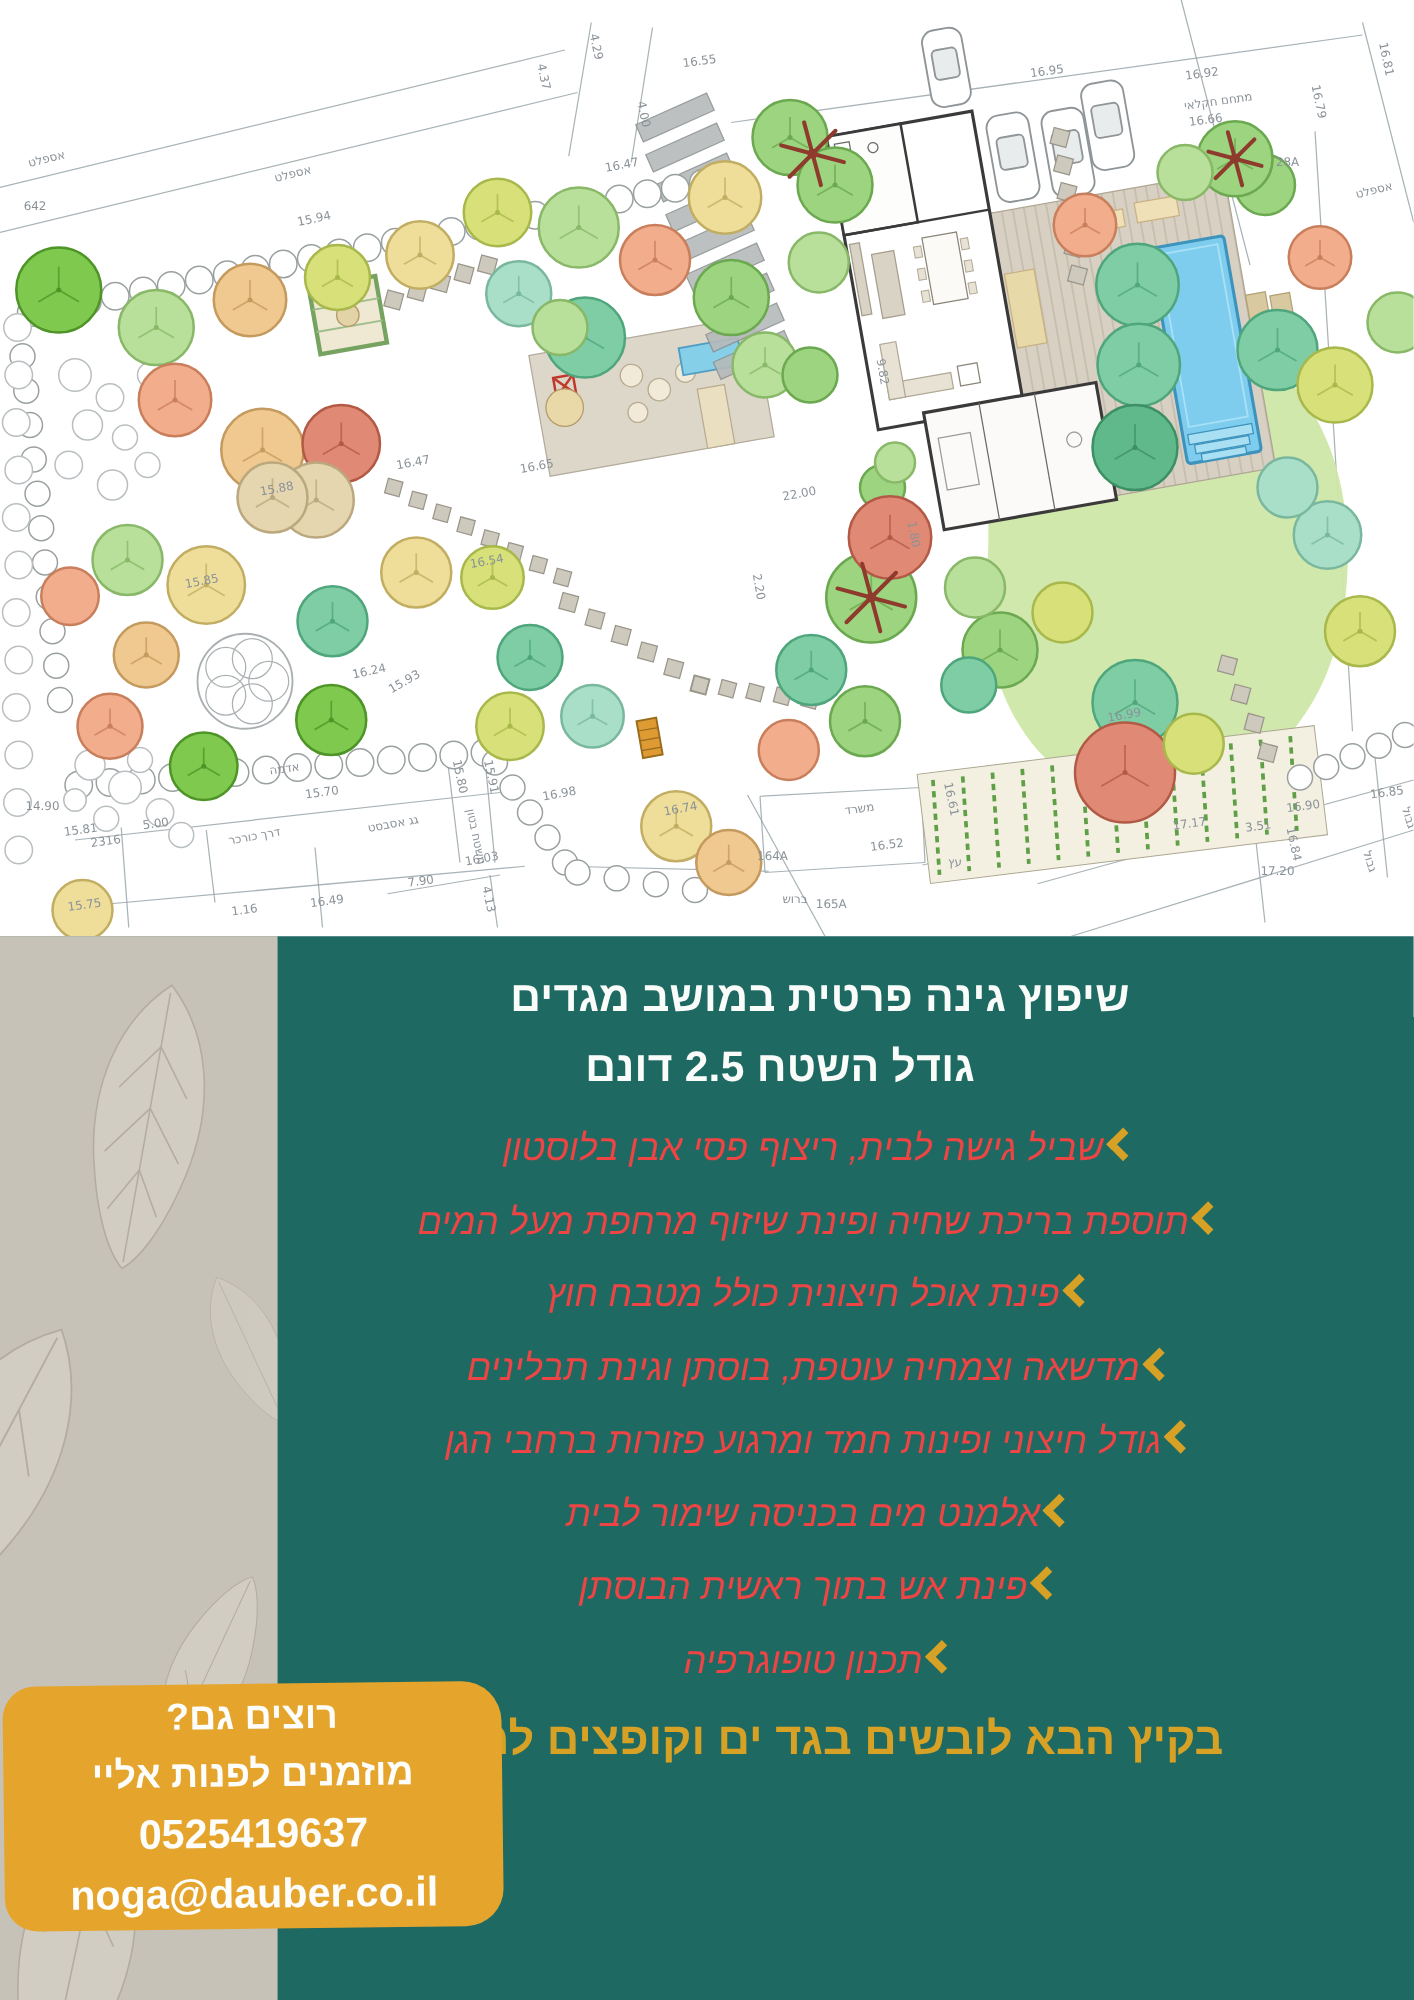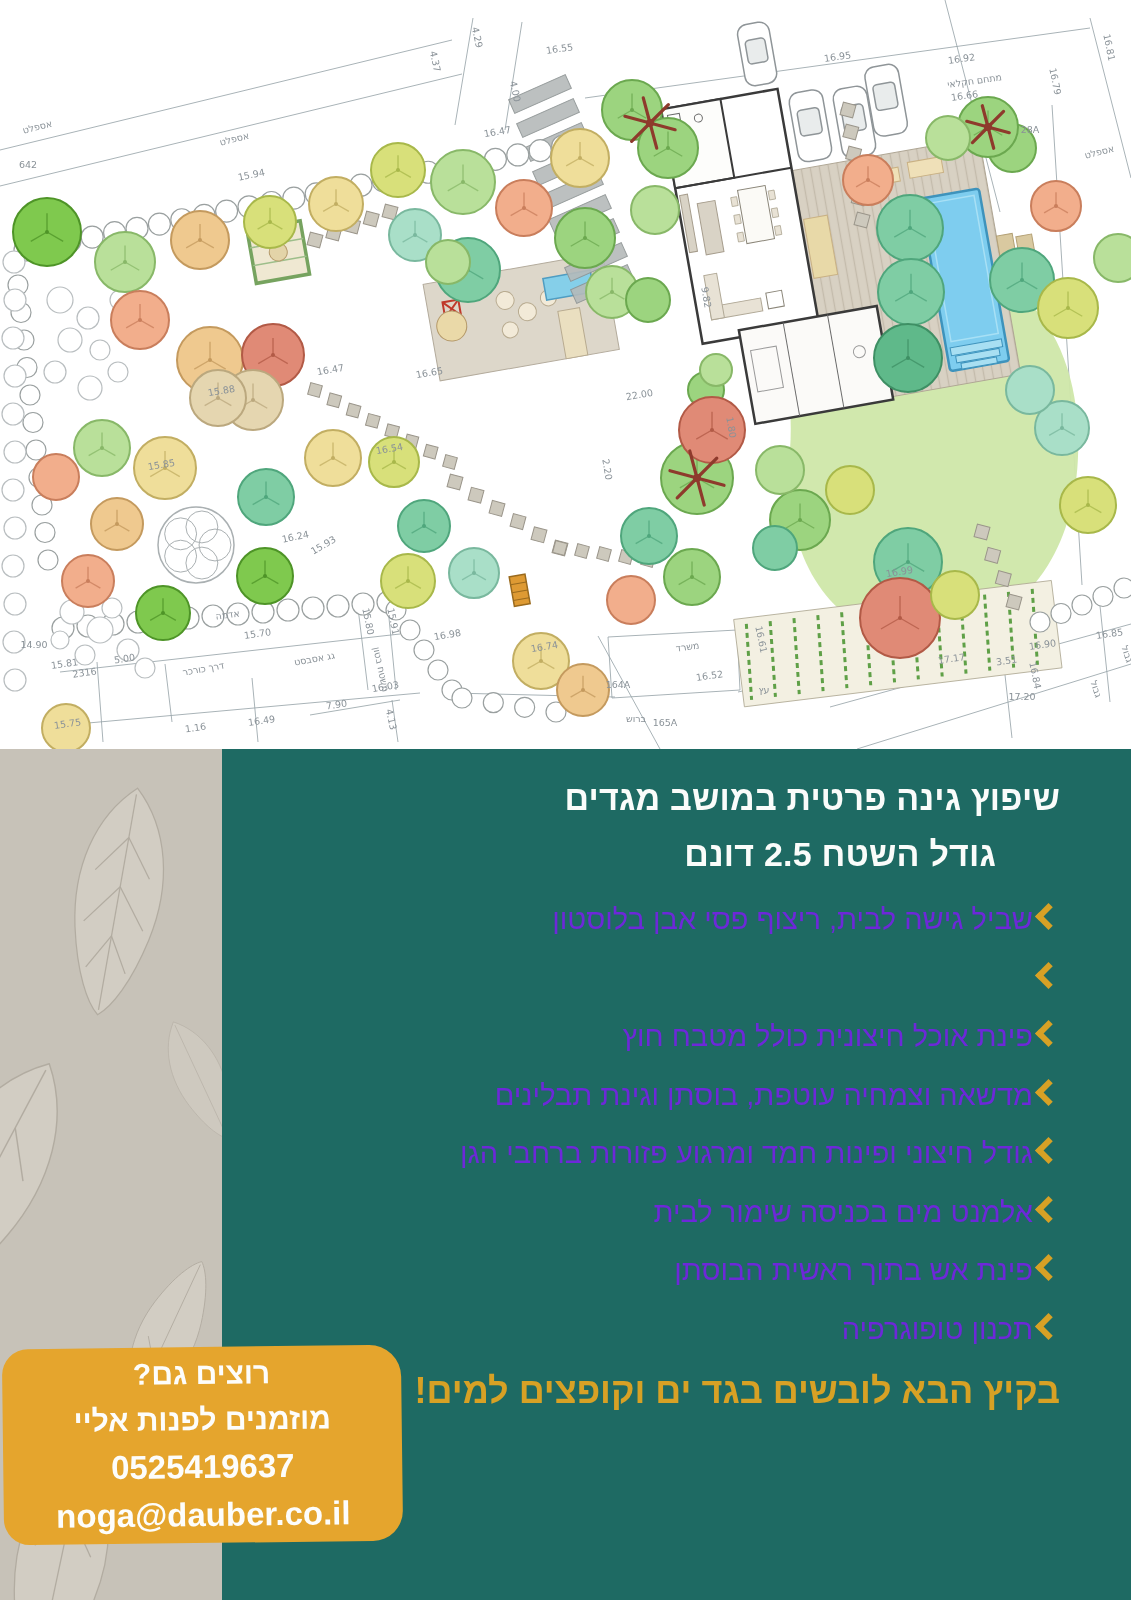--- a/index.html
+++ b/index.html
@@ -2,26 +2,26 @@
 <html lang="he"><head>
 <meta charset="utf-8">
 <style>
   html,body{margin:0;padding:0;}
   body{font-family:"Liberation Sans","DejaVu Sans",sans-serif;}
   .page{position:relative;width:1131px;height:1600px;background:#ffffff;overflow:hidden;}
   .plan-wrap{position:absolute;left:0;top:0;width:1131px;height:749px;background:#fff;}
   .plan-wrap svg{display:block;}
   .teal-section{position:absolute;left:0;top:749px;width:1131px;height:851px;background:#1E6A63;}
   .sidebar{position:absolute;left:0;top:749px;width:222px;height:851px;background:#C7C2B8;overflow:hidden;}
-  .content{position:absolute;top:749px;left:222px;right:0;height:851px;direction:rtl;text-align:right;
+  .content{position:absolute;top:749px;left:222px;right:0;height:851px;direction:rtl;text-align:center;
            padding:21px 71px 0 30px;box-sizing:border-box;color:#EFF3F0;}
   .title-line{font-size:34px;font-weight:700;color:#FAFCFA;line-height:56px;letter-spacing:0.2px;}
   .title-line.second{margin-left:0;padding-left:0;margin-right:64px;}
   .feature-list{margin-top:8px;}
-  .item{font-size:29px;line-height:58.5px;color:#6d28d9;white-space:nowrap;}
+  .item{font-size:29px;line-height:58.5px;color:#ef4444;white-space:nowrap;font-style:italic;}
   .chev{display:inline-block;width:13px;height:13px;border-left:6px solid #D7A125;border-bottom:6px solid #D7A125;
         transform:rotate(45deg);margin-left:6px;margin-right:2px;position:relative;top:-3px;}
   .highlight{font-size:36px;line-height:58px;color:#D7A125;font-weight:600;margin-top:4px;}
   .badge{position:absolute;left:3px;top:1347px;width:399px;height:196px;background:#E5A52D;border-radius:26px 32px 30px 26px;
          transform:rotate(-0.7deg);display:flex;flex-direction:column;justify-content:center;align-items:center;
          text-align:center;color:#FDFDFB;font-weight:700;direction:rtl;z-index:5;}
   .badge .b-line{font-size:30px;line-height:46px;}
   .badge .b-phone,.badge .b-email{font-size:33px;line-height:48px;direction:ltr;}
 </style>
 </head>
@@ -731,21 +731,21 @@
         </g>
       </g>
     </svg>
   </div>
 
   <div class="content">
     <div class="title-line">שיפוץ גינה פרטית במושב מגדים</div>
     <div class="title-line second">גודל השטח 2.5 דונם</div>
     <div class="feature-list">
       <div class="item"><span class="chev"></span><span>שביל גישה לבית, ריצוף פסי אבן בלוסטון</span></div>
-      <div class="item"><span class="chev"></span></div>
+      <div class="item"><span class="chev"></span><span>תוספת בריכת שחיה ופינת שיזוף מרחפת מעל המים</span></div>
       <div class="item"><span class="chev"></span><span>פינת אוכל חיצונית כולל מטבח חוץ</span></div>
       <div class="item"><span class="chev"></span><span>מדשאה וצמחיה עוטפת, בוסתן וגינת תבלינים</span></div>
       <div class="item"><span class="chev"></span><span>גודל חיצוני ופינות חמד ומרגוע פזורות ברחבי הגן</span></div>
       <div class="item"><span class="chev"></span><span>אלמנט מים בכניסה שימור לבית</span></div>
       <div class="item"><span class="chev"></span><span>פינת אש בתוך ראשית הבוסתן</span></div>
       <div class="item"><span class="chev"></span><span>תכנון טופוגרפיה</span></div>
     </div>
     <div class="highlight">בקיץ הבא לובשים בגד ים וקופצים למים!</div>
   </div>
 

